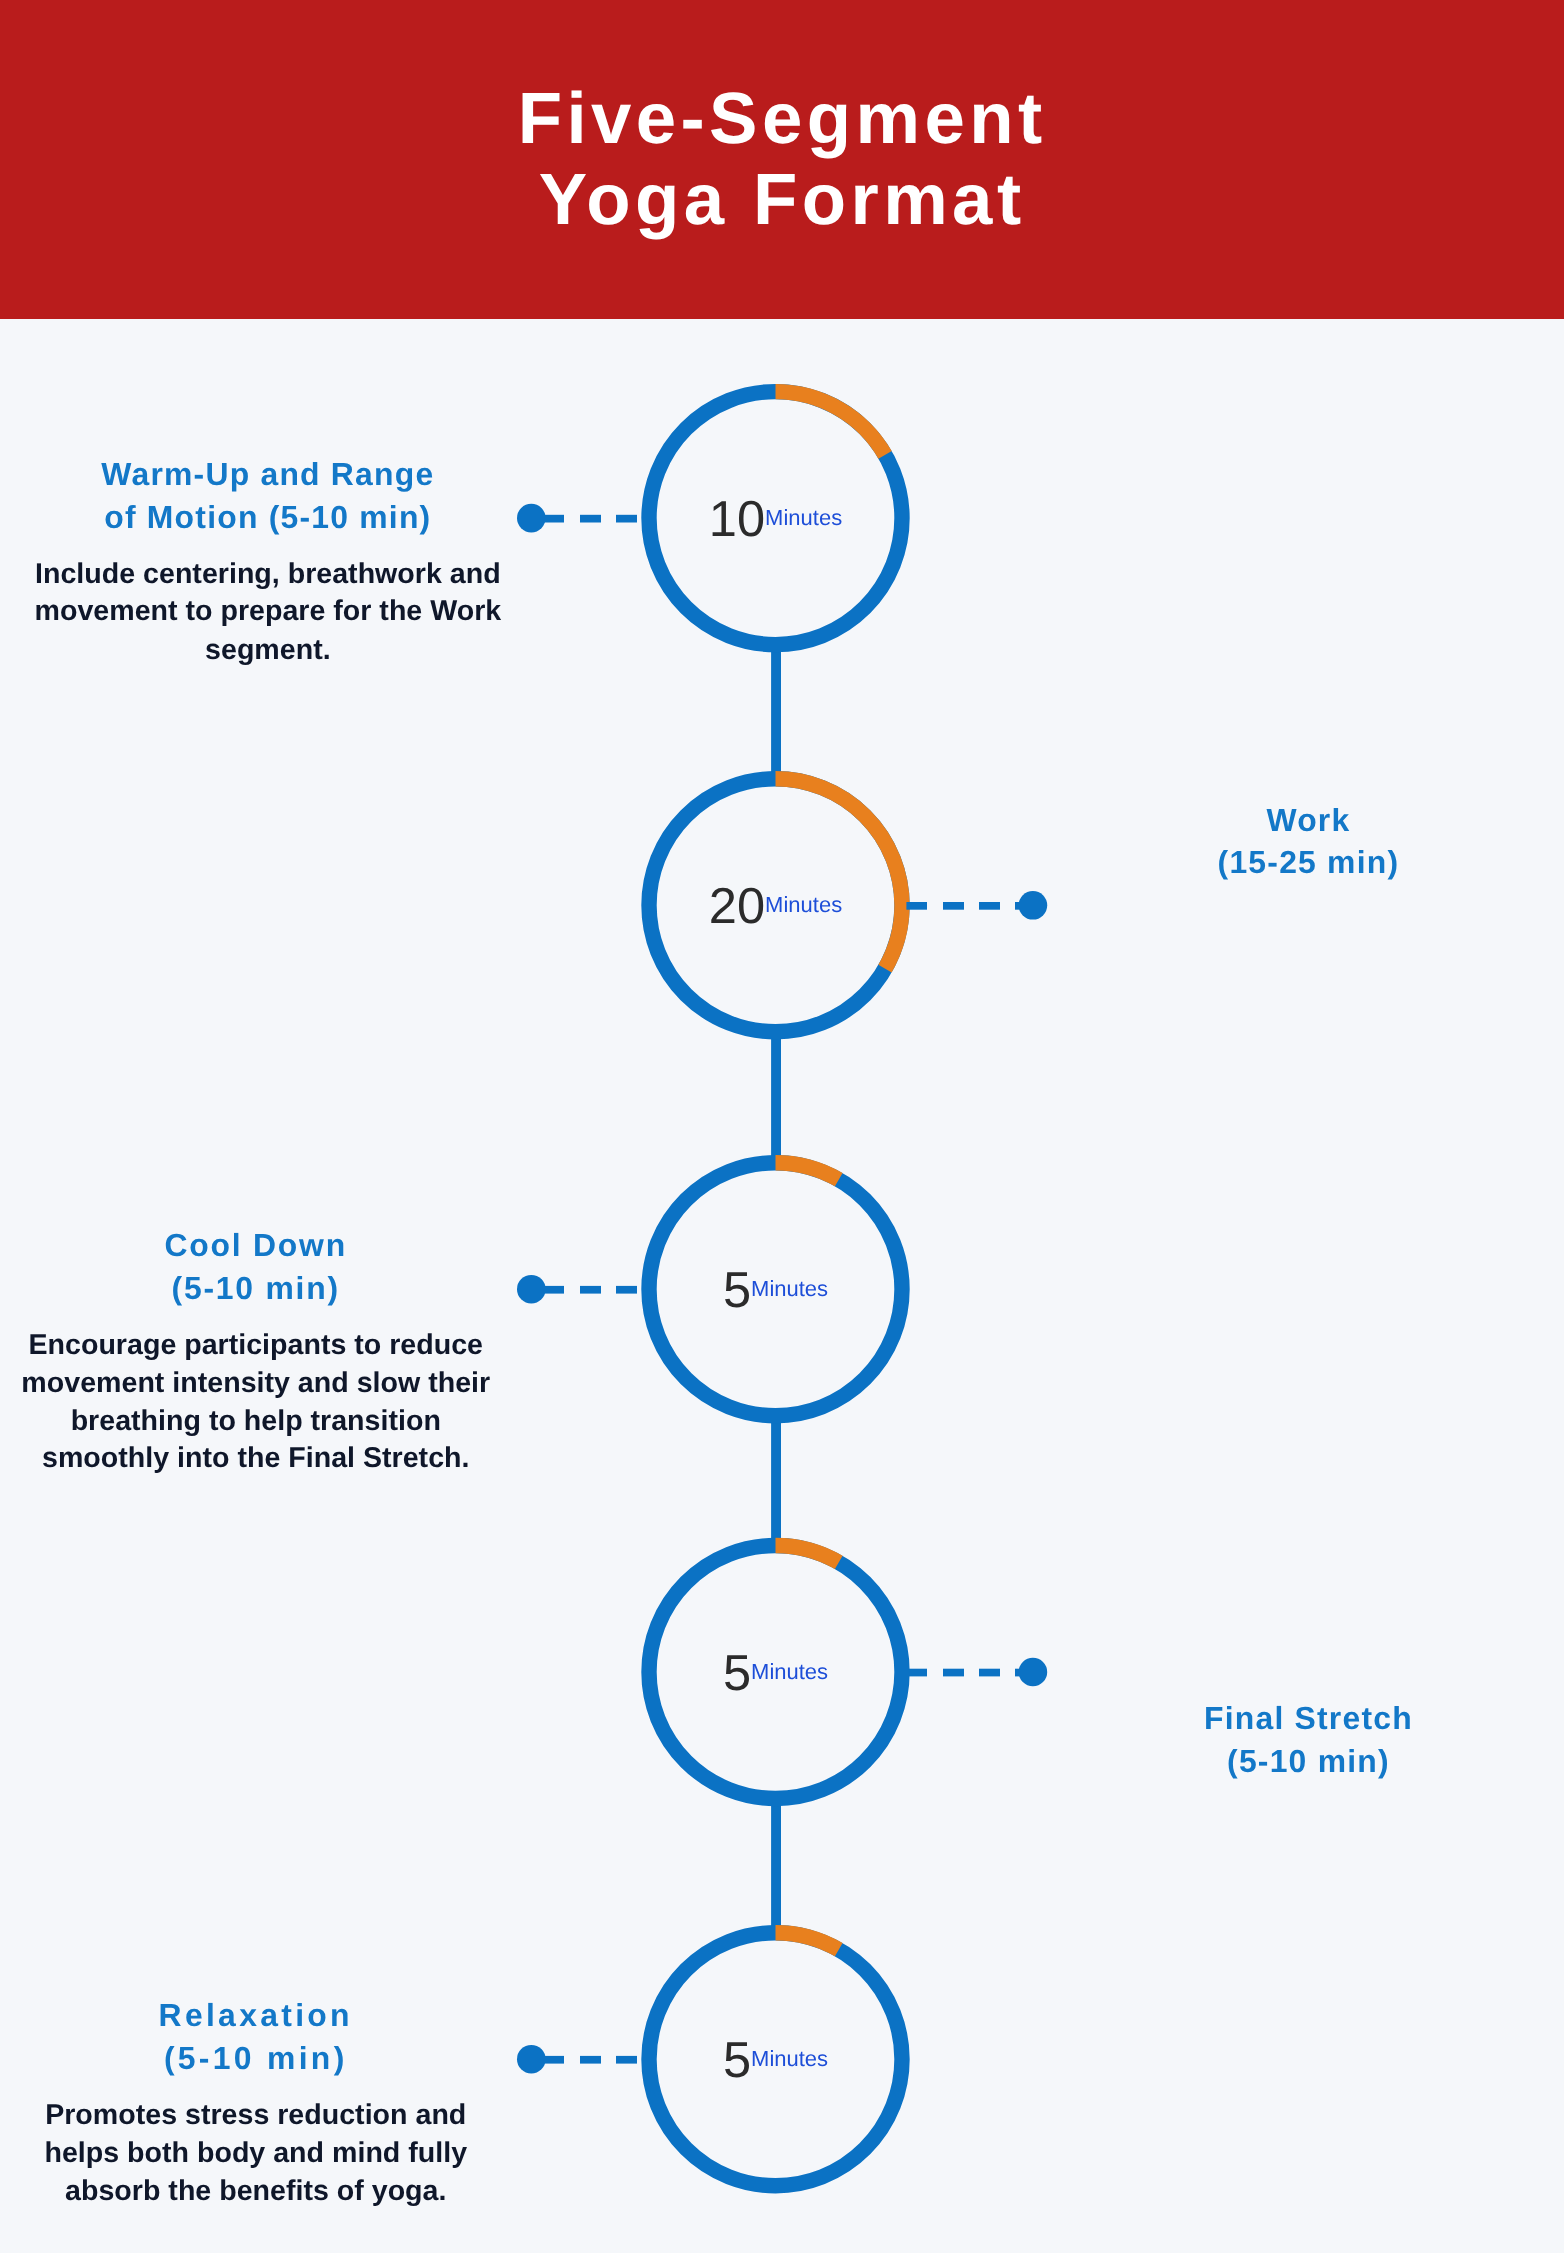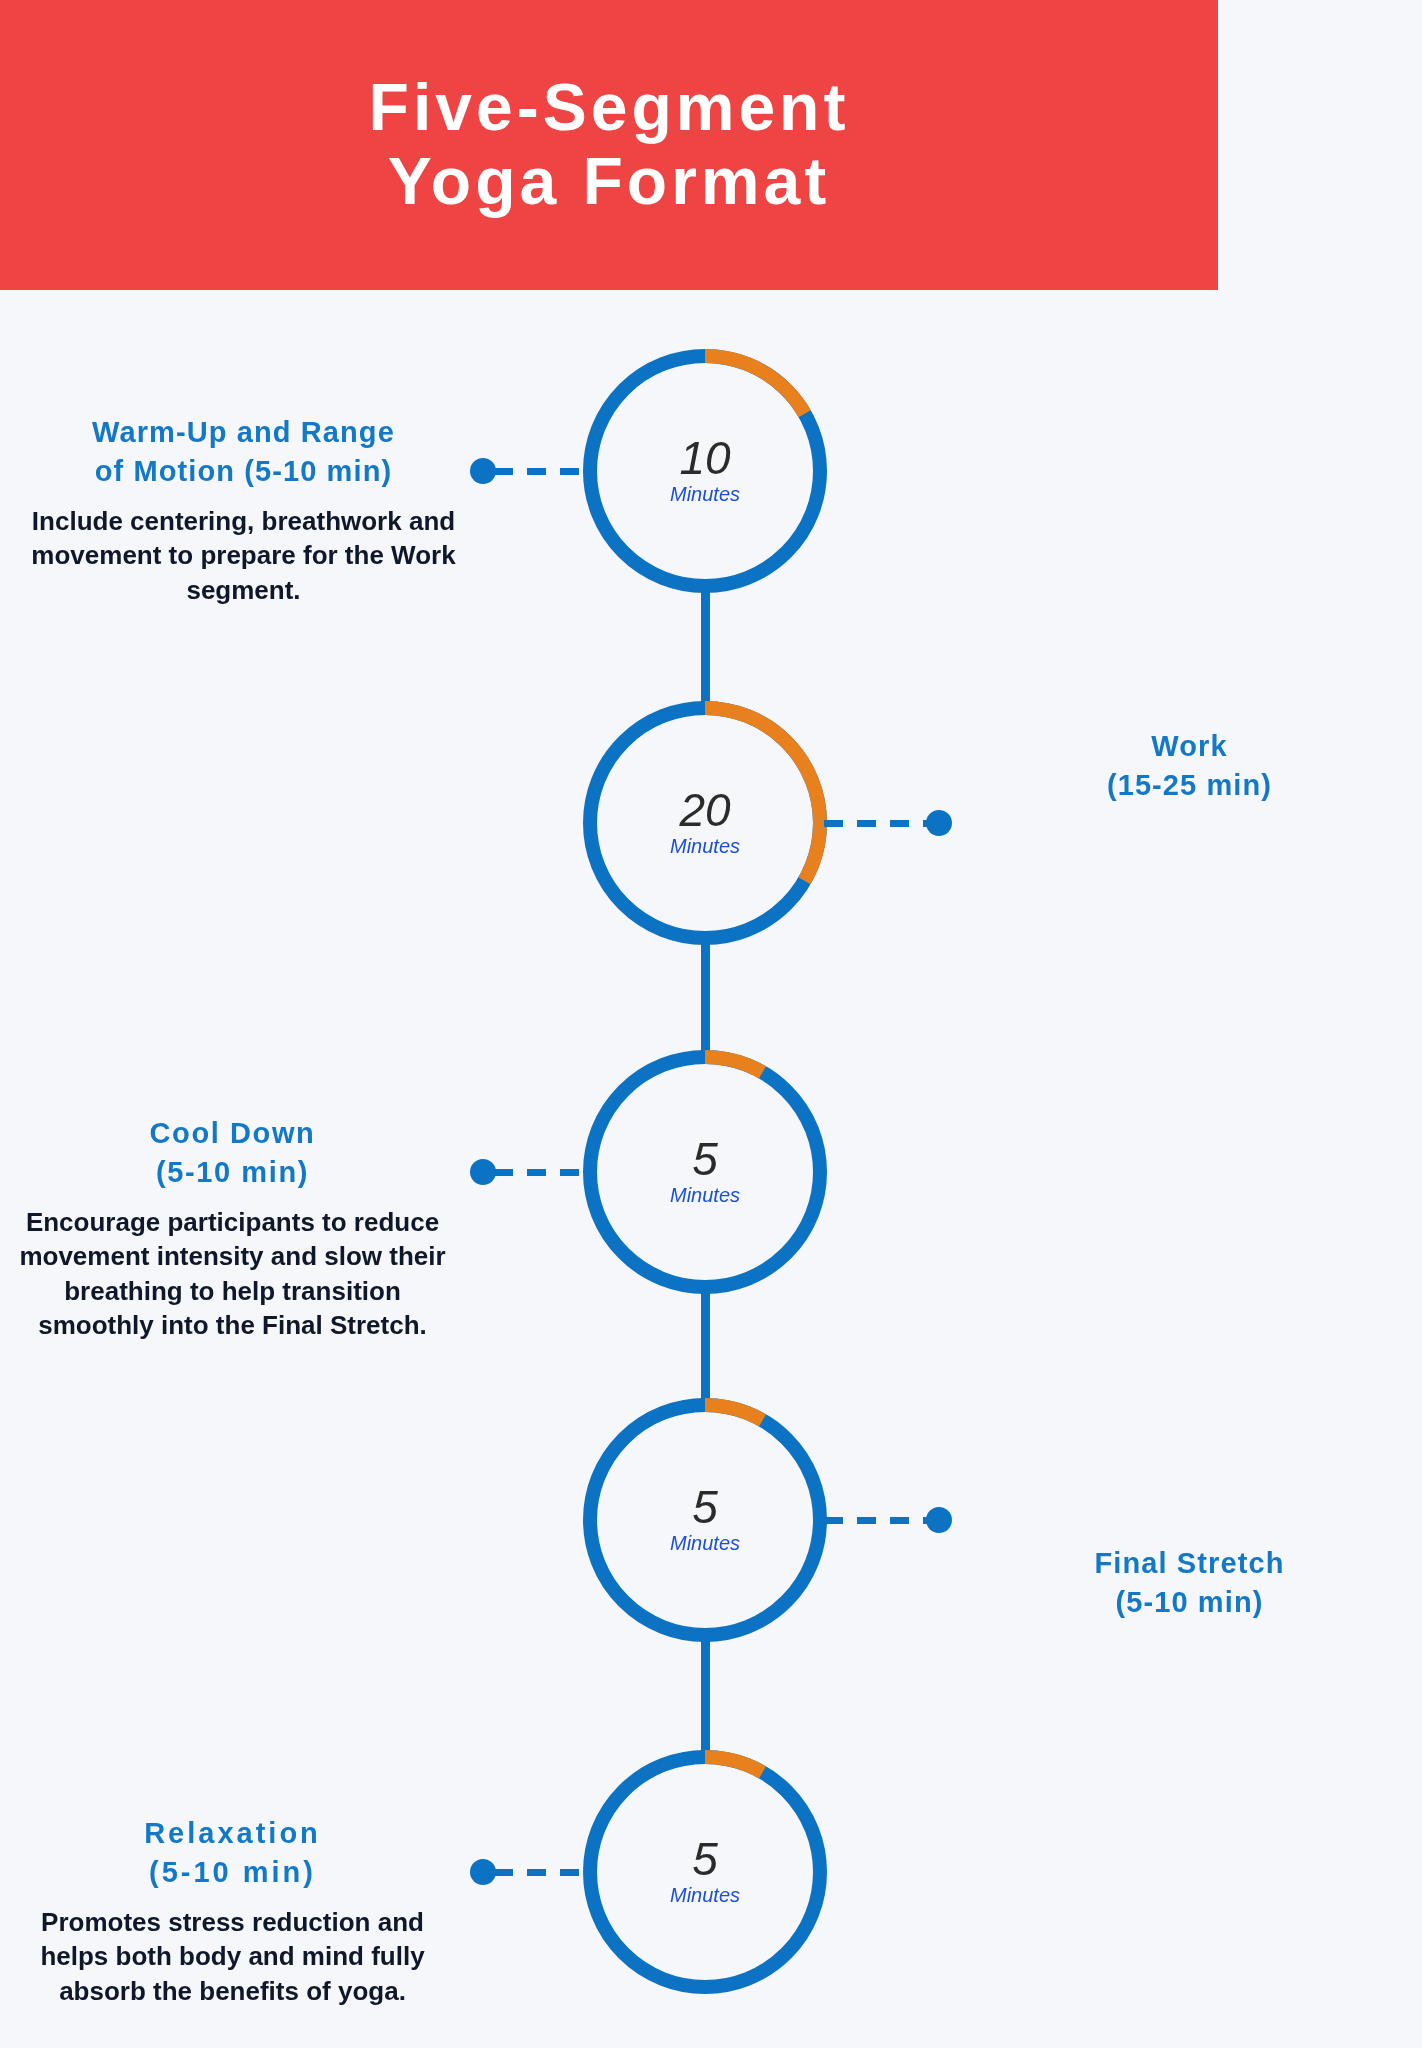--- a/index.html
+++ b/index.html
@@ -16,22 +16,22 @@
     position:relative;
     width:1422px;
     height:2048px;
     background:#f5f7fa;
   }
 
   
   .header {
     position:absolute;
     left:0; top:0;
-    width:1218px; height:290px;
-    background:#ef4444;
+    width:1422px; height:290px;
+    background:#b91c1c;
     display:flex;
     align-items:center;
     justify-content:center;
   }
   .header-title {
     color:#ffffff;
     font-size:66px;
     font-weight:bold;
     line-height:1.12;
     letter-spacing:4px;
@@ -54,25 +54,24 @@
   }
   .donut {
     position:absolute;
     inset:0;
     width:246px; height:246px;
   }
   .node-center {
     position:absolute;
     inset:0;
     display:flex;
-    flex-direction:column;
+    flex-direction:row;
     align-items:center;
     justify-content:center;
     pointer-events:none;
-    font-style:italic;
   }
   .node-value {
     font-size:46px;
     color:#2b2b2b;
     line-height:1;
     font-weight:400;
   }
   .node-unit {
     font-size:20px;
     color:#1d4ed8;

